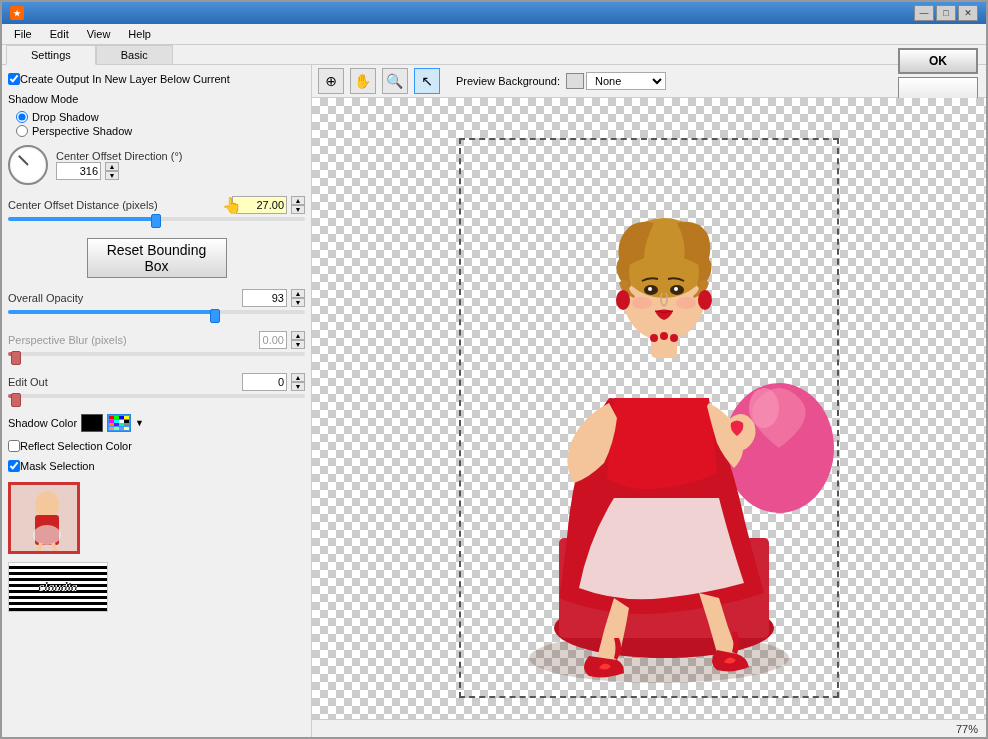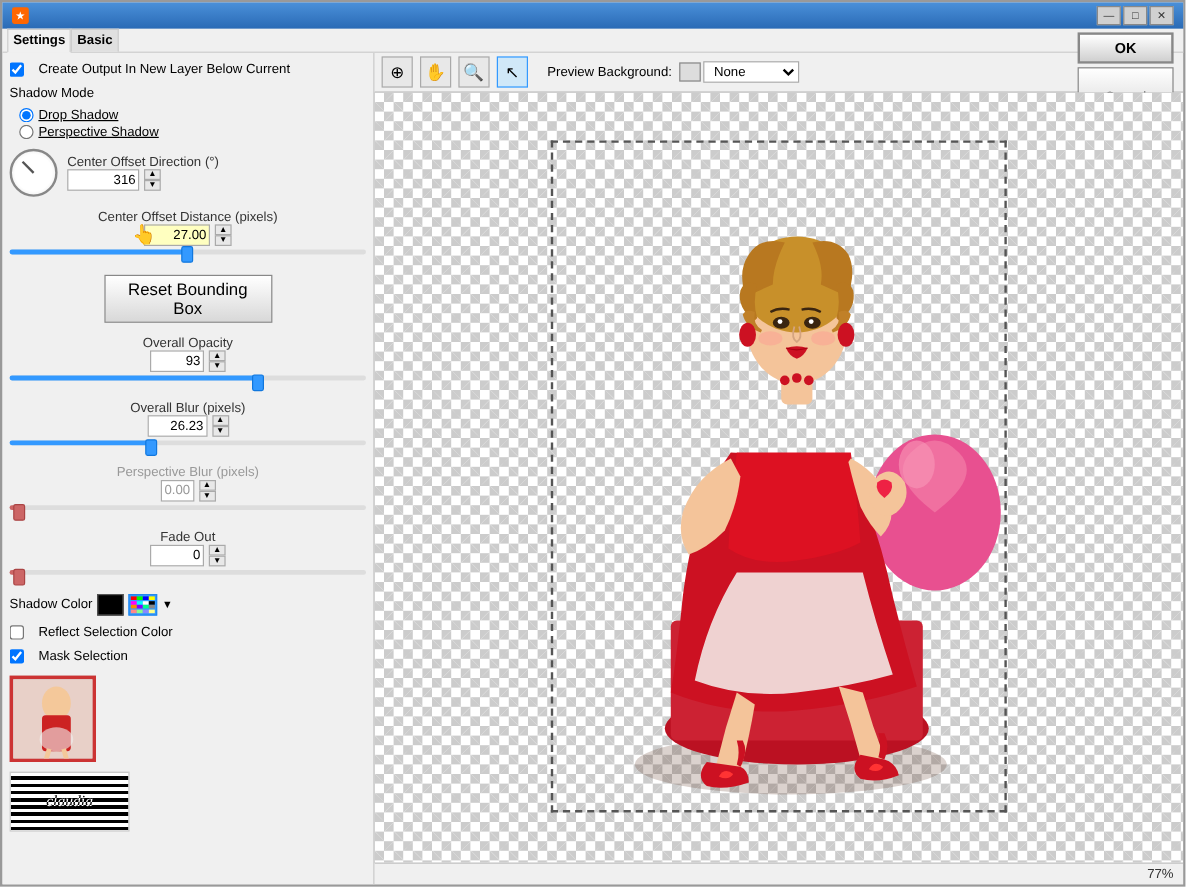--- a/index.html
+++ b/index.html
@@ -8,51 +8,51 @@
     .window { width: 988px; height: 739px; background: #f0f0f0; border: 2px solid #999; display: flex; flex-direction: column; }
 
     .title-bar { background: linear-gradient(to bottom, #4a90d9, #2a6ab5); color: white; padding: 4px 8px; display: flex; align-items: center; justify-content: space-between; height: 22px; }
     .title-bar-left { display: flex; align-items: center; gap: 6px; font-size: 11px; font-weight: bold; }
     .title-bar-icon { width: 14px; height: 14px; background: #ff6600; border-radius: 2px; display: flex; align-items: center; justify-content: center; font-size: 8px; color: white; }
     .title-bar-controls { display: flex; gap: 2px; }
     .title-btn { width: 20px; height: 16px; background: #d0d0d0; border: 1px solid #888; font-size: 9px; cursor: pointer; display: flex; align-items: center; justify-content: center; color: #333; }
 
     .menu-bar { background: #f0f0f0; border-bottom: 1px solid #ccc; padding: 2px 4px; display: flex; gap: 2px; }
     .menu-item { padding: 2px 8px; cursor: pointer; font-size: 11px; }
-    .tab { padding: 3px 4px; border: 1px solid #ccc; border-bottom: none; cursor: pointer; font-size: 11px; background: #e0e0e0; font-weight: bold; }
+    .tab { padding: 3px 24px; border: 1px solid #ccc; border-bottom: none; cursor: pointer; font-size: 11px; background: #e0e0e0; }
     .tab.active { background: #f0f0f0; border-bottom: 1px solid #f0f0f0; margin-bottom: -1px; }
 
     .content { display: flex; flex: 1; overflow: hidden; }
 
     
     .left-panel { width: 310px; background: #f0f0f0; border-right: 1px solid #ccc; padding: 6px; display: flex; flex-direction: column; gap: 4px; overflow-y: auto; }
     .ok-btn { background: linear-gradient(to bottom, #fff, #d0d0d0); border: 2px solid #888; padding: 4px 20px; cursor: pointer; font-size: 12px; font-weight: bold; min-width: 80px; }
     .cancel-btn { background: linear-gradient(to bottom, #fff, #d0d0d0); border: 1px solid #888; padding: 18px 12px; cursor: pointer; font-size: 11px; min-width: 80px; }
 
-    .checkbox-row { display: flex; align-items: center; gap: 12px; padding: 2px 0; }
+    .checkbox-row { display: flex; align-items: center; gap: 0; padding: 2px 0; }
     .checkbox-row input[type=checkbox] { width: 12px; height: 12px; }
     .checkbox-row label { font-size: 11px; }
 
     .section-label { font-size: 11px; font-weight: normal; margin: 2px 0; }
 
     .radio-group { padding-left: 8px; display: flex; flex-direction: column; gap: 2px; }
-    .radio-row { display: flex; align-items: flex-start; gap: 4px; text-decoration: underline; }
+    .radio-row { display: flex; align-items: flex-start; gap: 4px; }
     .radio-row input[type=radio] { width: 12px; height: 12px; }
     .radio-row label { font-size: 11px; }
 
     .direction-row { display: flex; align-items: center; gap: 8px; margin: 4px 0; }
     .direction-dial { width: 36px; height: 36px; border-radius: 50%; border: 2px solid #888; background: radial-gradient(circle at center, #fff 60%, #ddd 100%); display: flex; align-items: center; justify-content: center; position: relative; }
 
     .number-input-row { display: flex; align-items: center; gap: 4px; }
     .small-input { width: 50px; height: 18px; border: 1px solid #aaa; font-size: 11px; text-align: right; padding: 0 2px; background: white; }
     .spin-btns { display: flex; flex-direction: column; }
     .spin-btn { width: 14px; height: 9px; border: 1px solid #aaa; background: #e8e8e8; cursor: pointer; font-size: 7px; display: flex; align-items: center; justify-content: center; line-height: 1; }
 
     .param-label { font-size: 11px; color: #333; }
-    .param-row { display: flex; align-items: center; justify-content: space-between; margin: 1px 0; flex-direction: column; }
+    .param-row { display: flex; align-items: center; justify-content: space-between; margin: 1px 0; }
     .param-row-full { margin: 2px 0; }
 
     .reset-btn { background: linear-gradient(to bottom, #fff, #d8d8d8); border: 1px solid #888; padding: 3px 8px; cursor: pointer; font-size: 14px; width: 140px; margin: 4px auto; display: block; text-align: center; }
 
     .color-row { display: flex; align-items: center; gap: 4px; margin: 2px 0; }
     .color-label { font-size: 11px; }
     .color-swatch { width: 24px; height: 20px; background: black; border: 1px solid #555; cursor: pointer; }
 
     
     .main-area { flex: 1; display: flex; flex-direction: column; background: #c8c8c8; overflow: hidden; }
@@ -81,20 +81,26 @@
     <div class="title-bar-left">
       <div class="title-bar-icon">★</div>
     </div>
     <div class="title-bar-controls">
       <button class="title-btn">—</button>
       <button class="title-btn">□</button>
       <button class="title-btn close">✕</button>
     </div>
   </div>
 
+  <div class="menu-bar">
+    <span class="menu-item">File</span>
+    <span class="menu-item">Edit</span>
+    <span class="menu-item">View</span>
+    <span class="menu-item">Help</span>
+  </div>
 
   <div style="background:#f0f0f0; border-bottom:1px solid #ccc; display:flex; align-items:flex-end; padding:0 4px; position:relative;">
     <div class="tab active">Settings</div>
     <div class="tab">Basic</div>
 
     <div style="position:absolute; right:8px; top:3px; display:flex; flex-direction:column; gap:3px;">
       <button class="ok-btn" style="position:relative;">OK</button>
       <button class="cancel-btn">Cancel</button>
     </div>
   </div>
@@ -120,21 +126,21 @@
         </div>
       </div>
 
       <div class="direction-row">
         <div class="direction-dial" style="position:relative; width:40px; height:40px; border-radius:50%; border:2px solid #888; background:radial-gradient(circle at center,#fff 60%,#ddd 100%);">
           <div style="position:absolute; width:2px; height:13px; background:#555; bottom:50%; left:calc(50% - 1px); transform-origin:bottom center; transform:rotate(-45deg);"></div>
         </div>
         <div>
           <div class="param-label">Center Offset Direction (°)</div>
           <div class="number-input-row">
-            <input class="small-input" type="text" value="316" style="width: 60px;">
+            <input class="small-input" type="text" value="316" style="width: 45px;">
             <div class="spin-btns">
               <button class="spin-btn">▲</button>
               <button class="spin-btn">▼</button>
             </div>
           </div>
         </div>
       </div>
 
       <div class="param-row-full">
         <div class="param-row">
@@ -170,38 +176,20 @@
           </div>
         </div>
         <div style="position:relative; height:10px; margin:2px 0;">
           <div style="height:4px; background:#ddd; border-radius:2px; margin:3px 0; width:100%;">
             <div style="height:4px; width:70%; background:#3399ff; border-radius:2px;"></div>
           </div>
           <div style="width:10px; height:14px; background:#3399ff; border:1px solid #1177dd; border-radius:2px; position:absolute; top:-1px; left:68%; cursor:pointer;"></div>
         </div>
       </div>
 
-      <div class="param-row-full">
-        <div class="param-row">
-          <span class="param-label">Overall Blur (pixels)</span>
-          <div class="number-input-row">
-            <input class="small-input" type="text" value="26.23" style="width: 50px;">
-            <div class="spin-btns">
-              <button class="spin-btn">▲</button>
-              <button class="spin-btn">▼</button>
-            </div>
-          </div>
-        </div>
-        <div style="position:relative; height:10px; margin:2px 0;">
-          <div style="height:4px; background:#ddd; border-radius:2px; margin:3px 0; width:100%;">
-            <div style="height:4px; width:40%; background:#3399ff; border-radius:2px;"></div>
-          </div>
-          <div style="width:10px; height:14px; background:#3399ff; border:1px solid #1177dd; border-radius:2px; position:absolute; top:-1px; left:38%; cursor:pointer;"></div>
-        </div>
-      </div>
 
       <div class="param-row-full">
         <div class="param-row">
           <span class="param-label" style="color:#999;">Perspective Blur (pixels)</span>
           <div class="number-input-row">
             <input class="small-input" type="text" value="0.00" style="width: 28px; color: rgb(153, 153, 153);" disabled="">
             <div class="spin-btns">
               <button class="spin-btn">▲</button>
               <button class="spin-btn">▼</button>
             </div>
@@ -210,21 +198,21 @@
         <div style="position:relative; height:10px; margin:2px 0;">
           <div style="height:4px; background:#ddd; border-radius:2px; margin:3px 0; width:100%;">
             <div style="height:4px; width:3%; background:#cc6666; border-radius:2px;"></div>
           </div>
           <div style="width:10px; height:14px; background:#cc6666; border:1px solid #aa4444; border-radius:2px; position:absolute; top:-1px; left:1%; cursor:pointer;"></div>
         </div>
       </div>
 
       <div class="param-row-full">
         <div class="param-row">
-          <span class="param-label">Fade Out</span>
+          <span class="param-label">Edit Out</span>
           <div class="number-input-row">
             <input class="small-input" type="text" value="0" style="width: 45px;">
             <div class="spin-btns">
               <button class="spin-btn">▲</button>
               <button class="spin-btn">▼</button>
             </div>
           </div>
         </div>
         <div style="position:relative; height:10px; margin:2px 0;">
           <div style="height:4px; background:#ddd; border-radius:2px; margin:3px 0; width:100%;">

